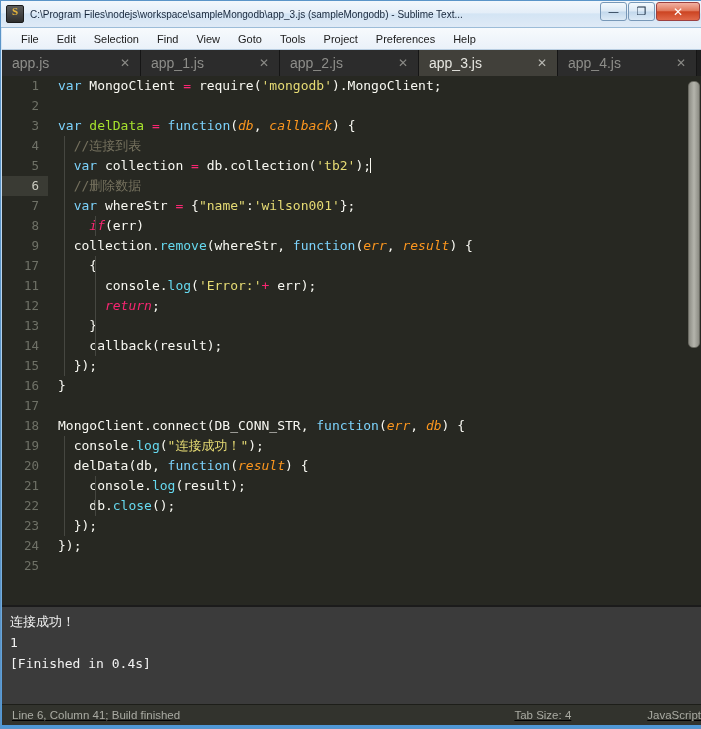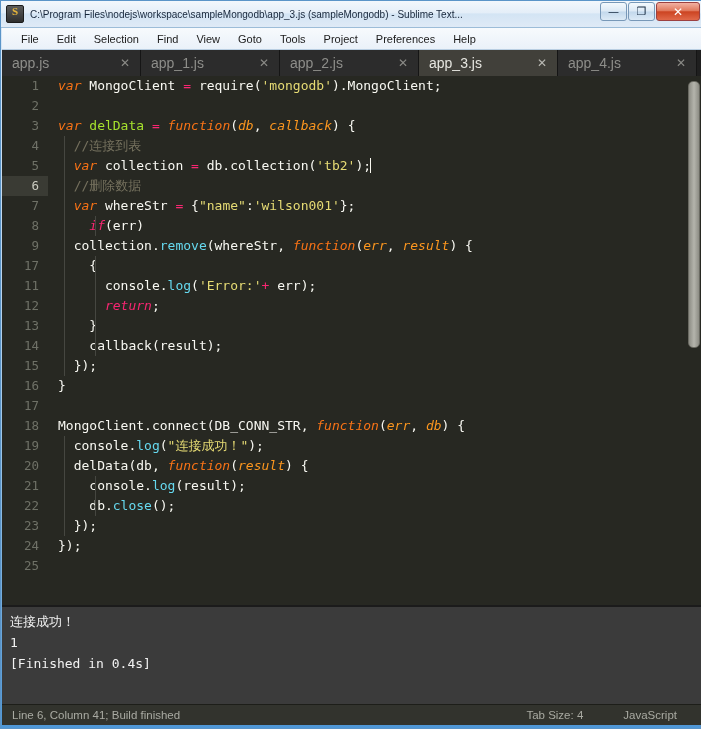--- a/index.html
+++ b/index.html
@@ -120,21 +120,21 @@
   .cl{
     height:20px;line-height:20px;
     font-size:13px;white-space:pre;
     font-family:"DejaVu Sans Mono","Liberation Mono",monospace;
     color:#f8f8f2;position:relative;
   }
   
   .cl .ig{
     position:absolute;top:0;width:1px;height:20px;background:#464741;
   }
-  .kw{color:#f97316;font-style:italic;}      
+  .kw{color:#7dd3fc;}      
   .op{color:#f92672;}                        
   .str{color:#e6db74;}                       
   .fn{color:#66d9ef;}                        
   .cm{color:#75715e;}                        
   .ctl{color:#f92672;font-style:italic;}     
   .prm{color:#fd971f;font-style:italic;}     
   .mth{color:#a6e22e;}
   .cursor{
     display:inline-block;width:1px;height:15px;background:#f8f8f0;
     vertical-align:-3px;margin-left:-1px;
@@ -164,33 +164,33 @@
     font-family:"DejaVu Sans Mono","Liberation Mono",monospace;
     white-space:pre;
   }
 
   
   .statusbar{
     position:absolute;left:1px;top:703px;width:699px;height:21px;
     background:#32332d;
     border-top:1px solid #1d1e19;
     box-sizing:border-box;
-    display:flex;align-items:center;
+    display:flex;align-items:center;text-decoration:underline;
   }
   .status-left{
     font-size:11.5px;color:#a9aaa2;margin-left:10px;white-space:nowrap;
   }
   .status-right{
     margin-left:auto;display:flex;align-items:center;
   }
   .status-right span{
     font-size:11.5px;color:#a9aaa2;white-space:nowrap;
   }
-  .st-tab{margin-right:40px;}
-  .st-lang{margin-right:24px;}
+  .st-tab{margin-right:76px;}
+  .st-lang{}
 </style>
 </head>
 <body>
 
 <div id="app">
 
   <div class="titlebar">
     <div class="app-icon"></div>
     <div class="title-text">C:\Program Files\nodejs\workspace\sampleMongodb\app_3.js (sampleMongodb) - Sublime Text...</div>
     <div class="winbtns">

